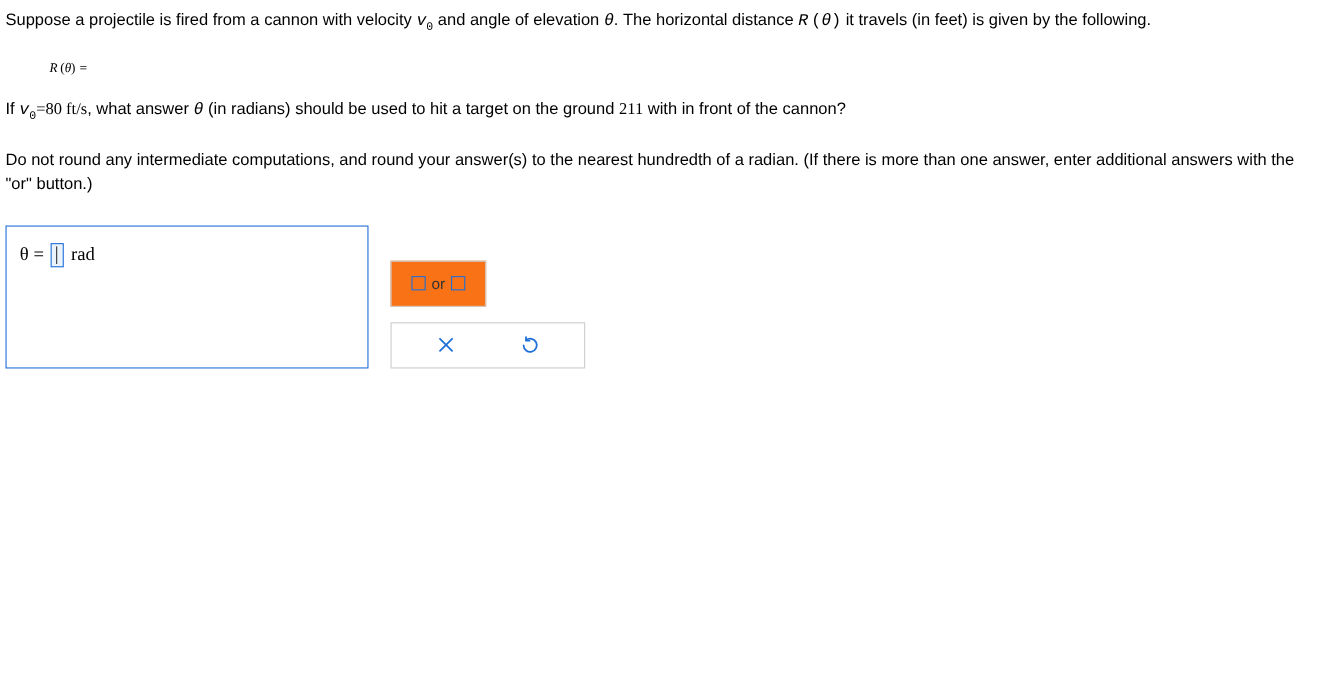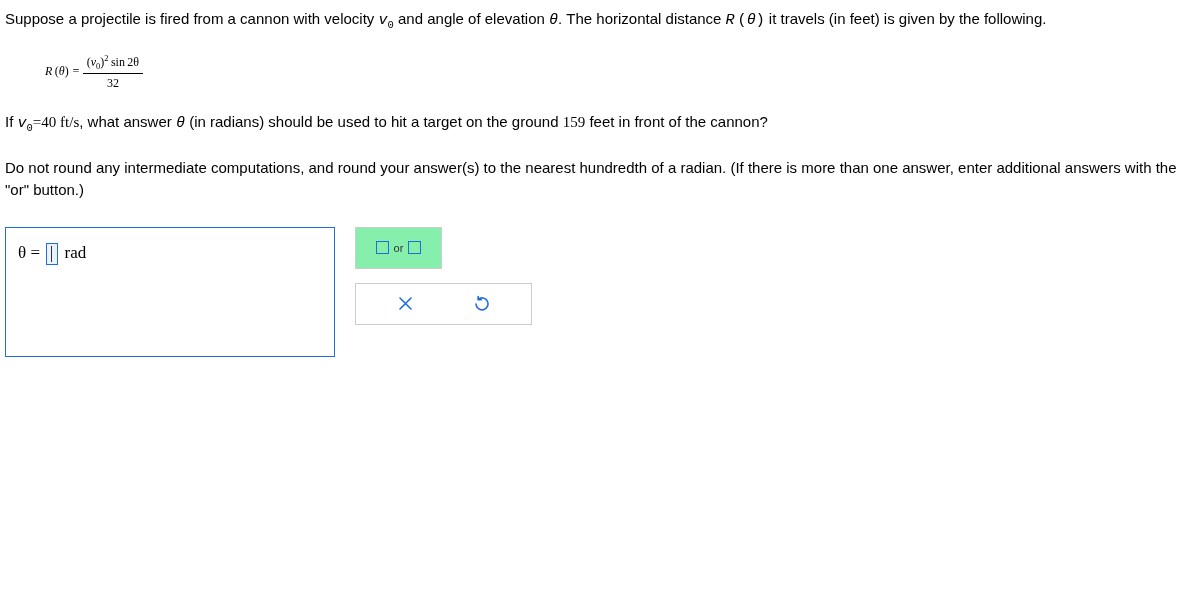--- a/index.html
+++ b/index.html
@@ -51,21 +51,21 @@
     font-style: italic;
   }
   .serif-num {
     font-family: 'Times New Roman', serif;
     font-style: normal;
   }
   .answer-area {
     margin-top: 25px;
     display: flex;
     gap: 20px;
-    align-items: flex-start;
+    align-items: flex-end;
   }
   .answer-box {
     border: 1px solid #1e6fd9;
     width: 330px;
     height: 130px;
     padding: 15px 12px;
     box-sizing: border-box;
     font-family: 'Times New Roman', serif;
     font-size: 17px;
   }
@@ -86,28 +86,28 @@
     height:16px; width:1px;
     background:#333;
   }
   .controls {
     display: flex;
     flex-direction: column;
     gap: 14px;
   }
   .or-btn {
     border: 1px solid #ccc;
-    background: #86efac;
+    background: #f97316;
     width: 85px;
     height: 40px;
     display: flex;
     align-items: center;
     justify-content: center;
     gap: 5px;
-    font-size: 11px;
+    font-size: 14px;
     cursor: pointer;
     color: #333;
   }
   .small-box {
     width: 11px;
     height: 11px;
     border: 1.3px solid #1e6fd9;
   }
   .action-row {
     display: flex;
@@ -130,30 +130,24 @@
 </style>
 </head>
 <body>
 
 <div class="problem-text">
   <span>Suppose a projectile is fired from a cannon with velocity </span><span class="serif-var">v<span class="sub">0</span></span><span> and angle of elevation </span><span class="serif-var">θ</span><span>. The horizontal distance </span><span class="serif-var">R <span style="font-style:normal">(</span>θ<span style="font-style:normal">)</span></span><span> it travels (in feet) is given by the following.</span>
 </div>
 
 <div class="formula-block">
   <span><span>R</span> <span style="font-style:normal">(</span><span>θ</span><span style="font-style:normal">)</span> = </span>
-  <span class="frac">
-    <span class="num">
-      <span style="font-style:normal">(</span><span>v</span><span class="sub">0</span><span style="font-style:normal">)</span><span class="sup">2</span> <span style="font-style:normal">sin</span> <span style="font-style:normal">2θ</span>
-    </span>
-    <span class="den">32</span>
-  </span>
 </div>
 
 <div class="problem-text">
-  <span>If </span><span class="serif-var">v<span class="sub">0</span></span><span class="serif-num">=</span><span class="serif-num">40</span><span class="serif-num"> ft/s</span><span>, what answer </span><span class="serif-var">θ</span><span> (in radians) should be used to hit a target on the ground </span><span class="serif-num">159</span><span> feet in front of the cannon?</span>
+  <span>If </span><span class="serif-var">v<span class="sub">0</span></span><span class="serif-num">=</span><span class="serif-num">80</span><span class="serif-num"> ft/s</span><span>, what answer </span><span class="serif-var">θ</span><span> (in radians) should be used to hit a target on the ground </span><span class="serif-num">211</span><span> with in front of the cannon?</span>
 </div>
 
 <div class="problem-text">Do not round any intermediate computations, and round your answer(s) to the nearest hundredth of a radian. (If there is more than one answer, enter additional answers with the "or" button.)</div>
 
 <div class="answer-area">
   <div class="answer-box">
     <span>θ = </span>
     <span class="answer-input-placeholder"></span>
     <span> rad</span>
   </div>

